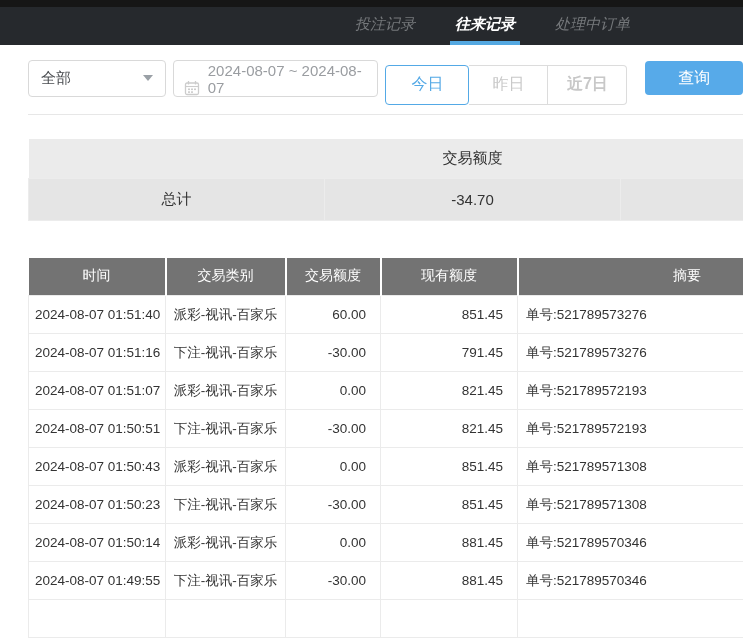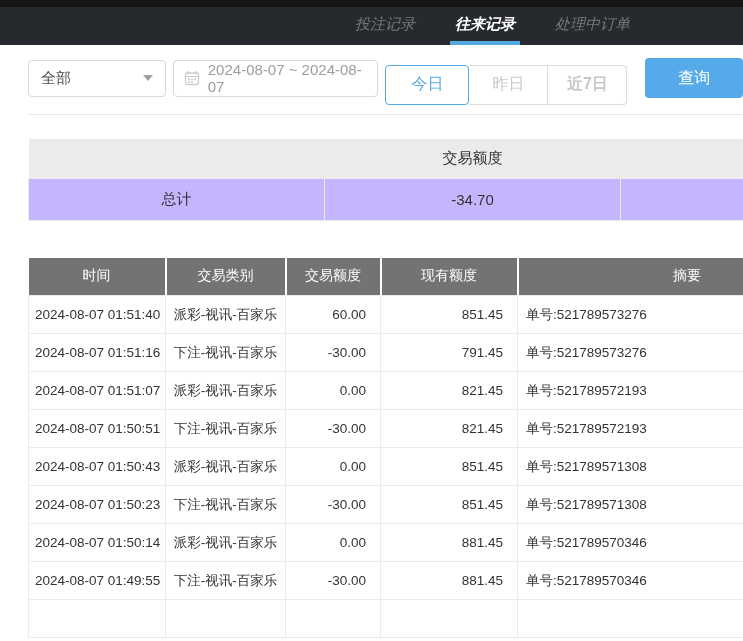--- a/index.html
+++ b/index.html
@@ -15,42 +15,42 @@
   .tab.active { color:#ffffff; font-weight:bold; border-bottom-color:#54a8e1; }
 
   
   .filter-row { display:flex; align-items:center; margin:13px 0 0 28px; height:40px; }
   .select-box { width:152px; height:37px; border:1px solid #d9d9d9; border-radius:4px;
     display:flex; align-items:center; justify-content:space-between; padding:0 12px;
     font-size:15px; color:#4a4d51; cursor:pointer; background:#fff; }
   .caret-down { width:0; height:0; border-left:5px solid transparent;
     border-right:5px solid transparent; border-top:6px solid #9aa0a6; }
   .date-box { width:229px; height:37px; border:1px solid #d9d9d9; border-radius:4px;
-    margin-left:7px; display:flex; align-items:center; padding:0 10px; gap:8px;
+    margin-left:7px; display:flex; align-items:flex-end; padding:0 10px; gap:8px;
     font-size:15px; color:#9a9da1; cursor:text; background:#fff; }
   .cal-icon { flex:0 0 auto; display:flex; }
   .btn-group { display:flex; margin-left:7px; height:27px; }
   .qbtn { height:40px; border:1px solid #dcdcdc; border-left:none; background:#fff;
     color:#c8c8c8; font-size:16px; width:79px; cursor:pointer;
     font-family:"Liberation Sans","DejaVu Sans",sans-serif; }
   .qbtn:first-child { border-left:1px solid #dcdcdc; border-radius:4px 0 0 4px; }
   .qbtn:last-child { border-radius:0 4px 4px 0;font-weight:bold; }
   .qbtn.active { border:1px solid #54a9e6; color:#54a9e6; border-radius:4px; width:84px; }
-  .query-btn { margin-left:18px; width:110px; height:40px; background:#57aae9; color:#fff;
+  .query-btn { margin-left:18px; width:110px; height:34px; background:#57aae9; color:#fff;
     font-size:16px; border:none; border-radius:4px; cursor:pointer;
     font-family:Liberation Serif, serif; }
 
   .hr-line { margin:16px 0 0 28px; border-top:1px solid #e7e7e7; }
 
   
   .summary-table { margin:24px 0 0 28px; width:888px; border-collapse:collapse;
     table-layout:fixed; }
   .summary-table td { width:296px; text-align:center; font-size:15px; color:#333; }
   .summary-table thead td { background:#ebebeb; height:39px; border:none; }
-  .summary-table tbody td { background:#c4b5fd; height:42px; border:1px solid #ececec; }
+  .summary-table tbody td { background:#e5e5e5; height:42px; border:1px solid #ececec; }
 
   
   .main-table { margin:37px 0 0 28px; width:827px; border-collapse:collapse;
     table-layout:fixed; }
   .main-table col.c1{width:137px} .main-table col.c2{width:120px}
   .main-table col.c3{width:95px}  .main-table col.c4{width:137px}
   .main-table col.c5{width:338px}
   .main-table thead th { background:#737373; color:#fff; font-weight:normal;
     font-size:14px; height:38px; border-right:2px solid #fff; }
   .main-table thead th:last-child { border-right:none; }

